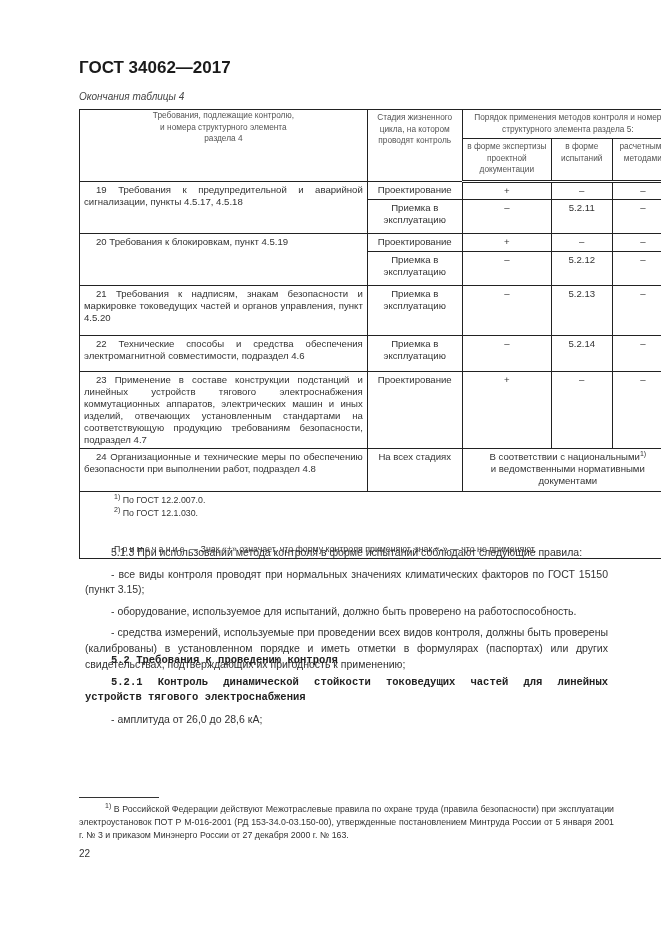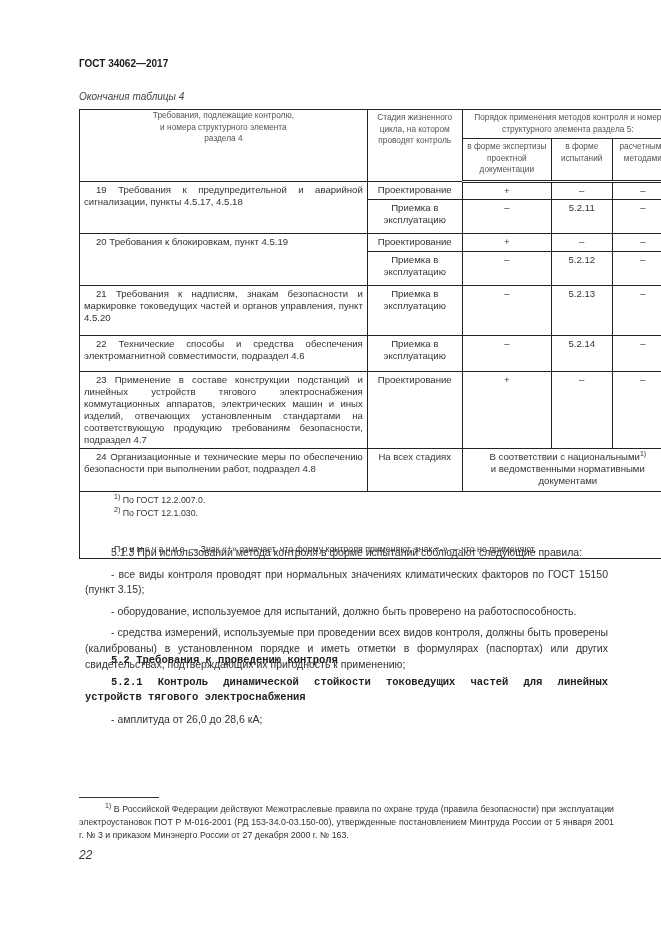--- a/index.html
+++ b/index.html
@@ -1,18 +1,18 @@
 <!DOCTYPE html>
 <html><head>
 <meta charset="utf-8">
 <style>
   html, body { margin:0; padding:0; background:#ffffff; }
   body { width:661px; height:935px; position:relative; overflow:hidden;
          font-family:"Liberation Sans", sans-serif; color:#2b2b2b; }
-  .doc-code { position:absolute; left:79px; top:58px; font-size:10px; font-weight:bold; color:#1a1a1a; }
+  .doc-code { position:absolute; left:79px; top:58px; font-size:17px; font-weight:bold; color:#1a1a1a; }
   .table-caption { position:absolute; left:79px; top:91px; font-size:10px; font-style:italic; color:#444; }
   table.main { position:absolute; left:79px; top:109px; width:595px; border-collapse:collapse;
                font-size:9.6px; line-height:12px; color:#333; }
   table.main td { border:1px solid #222; padding:2px 4px; vertical-align:top; }
   .hdr td { text-align:center; color:#555; font-size:8.3px; line-height:11.5px; vertical-align:middle; }
   .hdr-sub td { vertical-align:top; padding-top:6px; }
   tr.last-hdr td { border-bottom:3px double #222; }
   td.req { text-align:justify; text-indent:12px; }
   td.c { text-align:center; }
   td.stage { text-align:center; white-space:nowrap; padding-left:2px; padding-right:2px; }
@@ -22,21 +22,21 @@
   .notes .note { padding-left:30px; margin-top:23px; }
   .spaced { letter-spacing:2.2px; }
   sup { font-size:7px; line-height:0; }
   .body-text { position:absolute; left:79px; width:535px; font-size:10.5px; line-height:15.6px; color:#333; }
   .body-text p { margin:6px; text-align:justify; }
   .ind { text-indent:26px; }
   .bold { font-weight:bold; color:#222;font-family:Liberation Mono, monospace; }
   .footnote-rule { position:absolute; left:79px; top:797px; width:80px; border-top:1px solid #333; }
   .footnote { position:absolute; left:79px; top:803px; width:535px; font-size:8.8px; line-height:13px; color:#333; text-align:justify; }
   .footnote p { margin:0; text-indent:26px; }
-  .page-num { position:absolute; left:79px; top:848px; font-size:12px; color:#333;font-style:italic; }
+  .page-num { position:absolute; left:79px; top:848px; font-size:10px; color:#333; }
 </style>
 </head>
 <body>
 
 <div class="doc-code">ГОСТ 34062—2017</div>
 <div class="table-caption">Окончания таблицы 4</div>
 
 <table class="main">
   <colgroup>
     <col style="width:261px">

